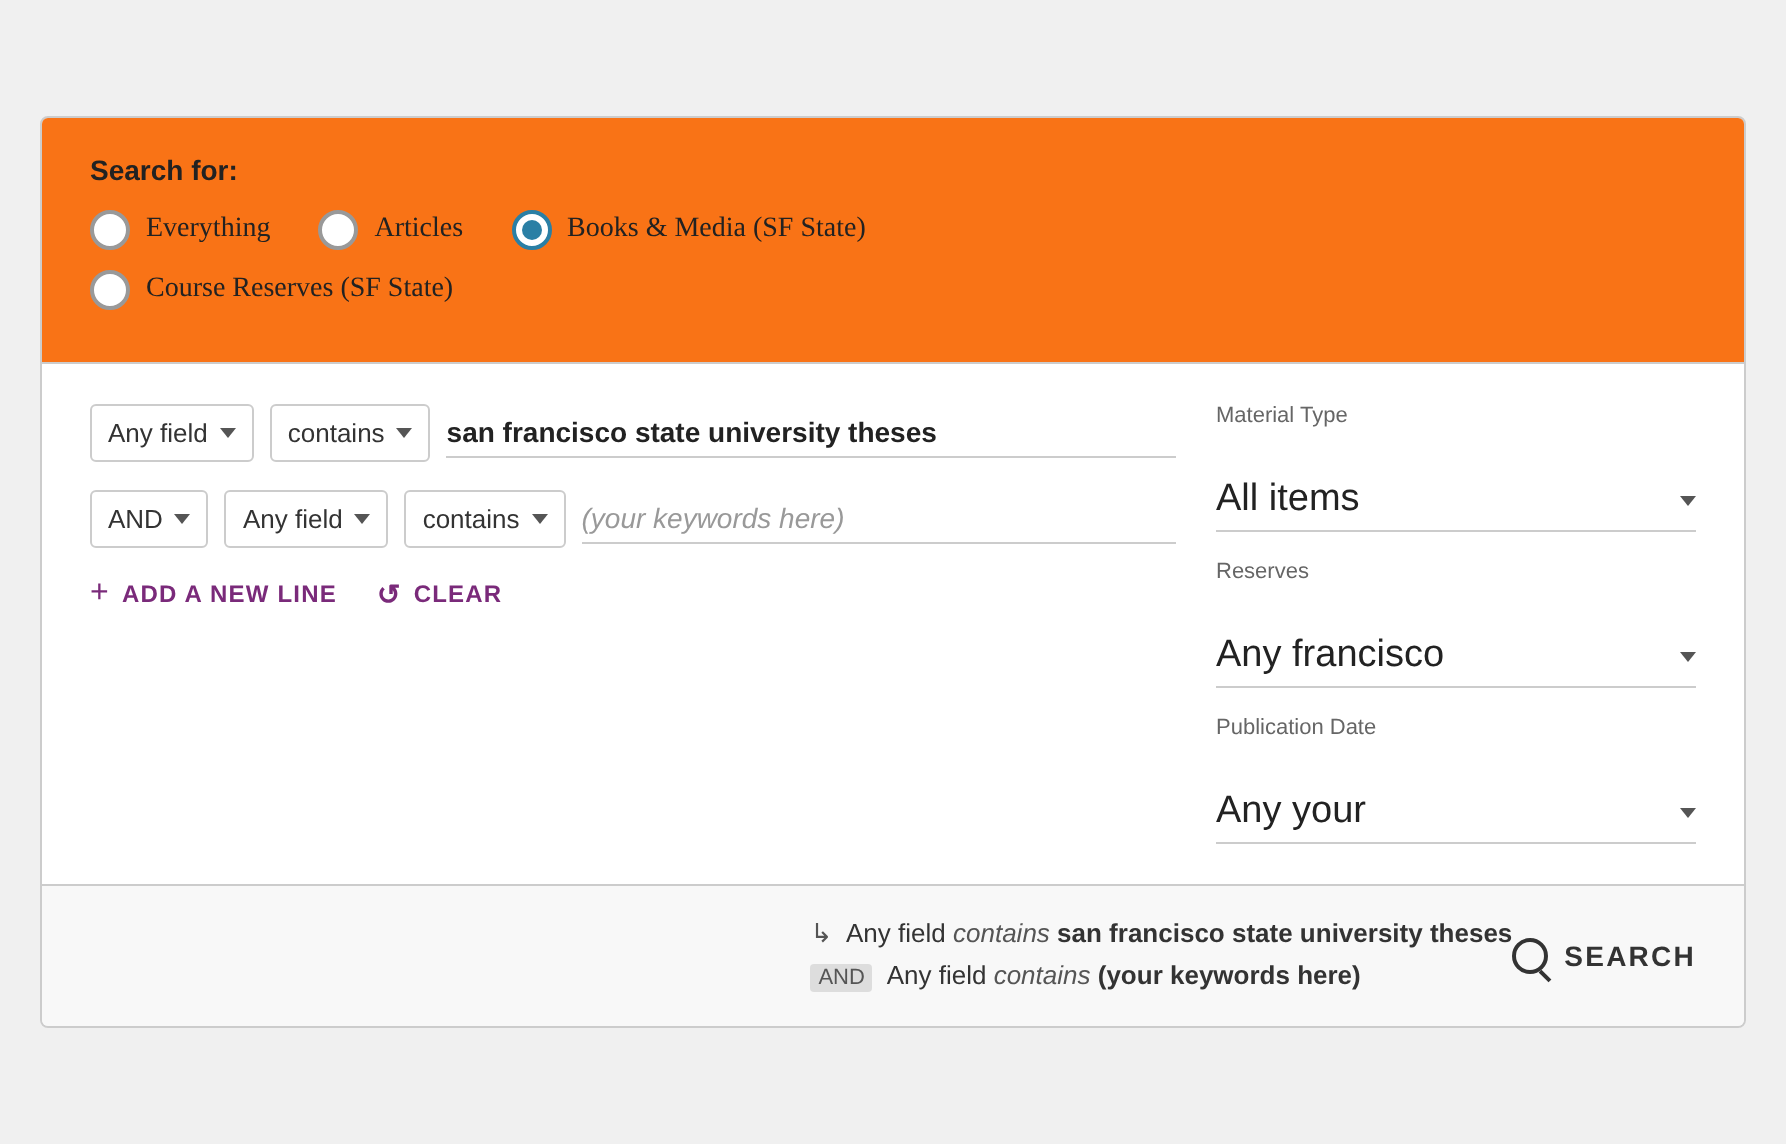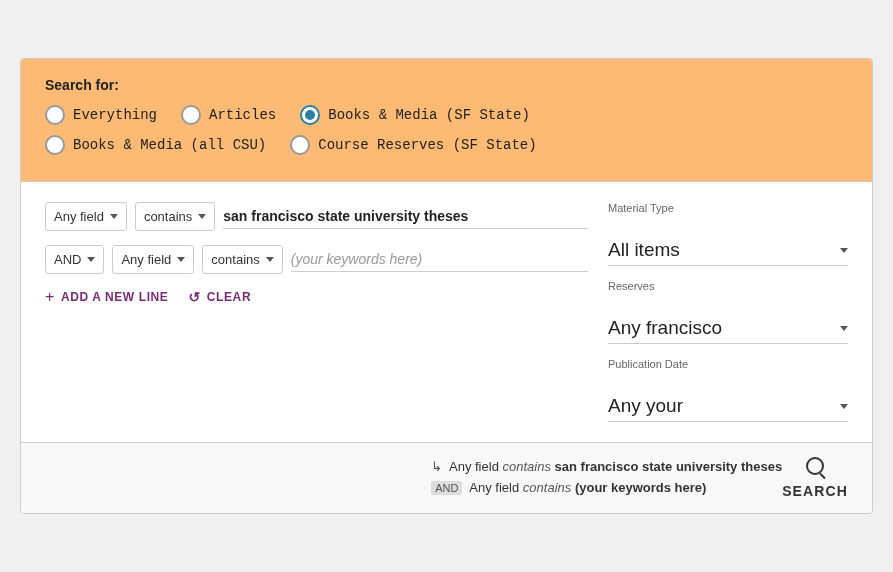--- a/index.html
+++ b/index.html
@@ -14,21 +14,21 @@
     }
     .main-container {
       width: 893px;
       background: #f0f0f0;
       border: 1px solid #ccc;
       border-radius: 4px;
       overflow: hidden;
     }
     
     .search-for-section {
-      background: #fdba74;
+      background: #f97316;
       padding: 18px 24px 16px 24px;
     }
     .search-for-label {
       font-family: Arial, sans-serif;
       font-weight: bold;
       font-size: 14px;
       color: #222;
       margin-bottom: 12px;
     }
     .radio-group {
@@ -64,21 +64,21 @@
       border: 2px solid #2a7fa5;
     }
     .radio-circle.selected::after {
       content: '';
       width: 10px;
       height: 10px;
       border-radius: 50%;
       background: #2a7fa5;
     }
     .radio-label {
-      font-family: Liberation Mono, monospace;
+      font-family: Liberation Serif, serif;
       font-size: 14px;
       color: #222;
     }
 
     
     .advanced-search-section {
       background: #fff;
       border-top: 1px solid #ccc;
       border-bottom: 1px solid #ccc;
       padding: 20px 24px;
@@ -275,21 +275,20 @@
       gap: 8px;
       background: none;
       border: none;
       cursor: pointer;
       font-family: Arial, sans-serif;
       font-size: 14px;
       font-weight: bold;
       letter-spacing: 0.08em;
       color: #333;
       text-transform: uppercase;
-      flex-direction: column;
     }
     .search-icon-circle {
       width: 18px;
       height: 18px;
       border: 2px solid #333;
       border-radius: 50%;
       display: inline-block;
       position: relative;
     }
     .search-icon-circle::after {
@@ -321,24 +320,20 @@
           <span class="radio-label">Articles</span>
         </div>
         <div class="radio-item">
           <div class="radio-circle selected"></div>
           <span class="radio-label">Books &amp; Media (SF State)</span>
         </div>
       </div>
       <div class="radio-row">
         <div class="radio-item">
           <div class="radio-circle"></div>
-          <span class="radio-label">Books &amp; Media (all CSU)</span>
-        </div>
-        <div class="radio-item">
-          <div class="radio-circle"></div>
           <span class="radio-label">Course Reserves (SF State)</span>
         </div>
       </div>
     </div>
   </div>
 
   <div class="advanced-search-section">
     <div class="two-column-layout">
       <div class="left-column">
 

